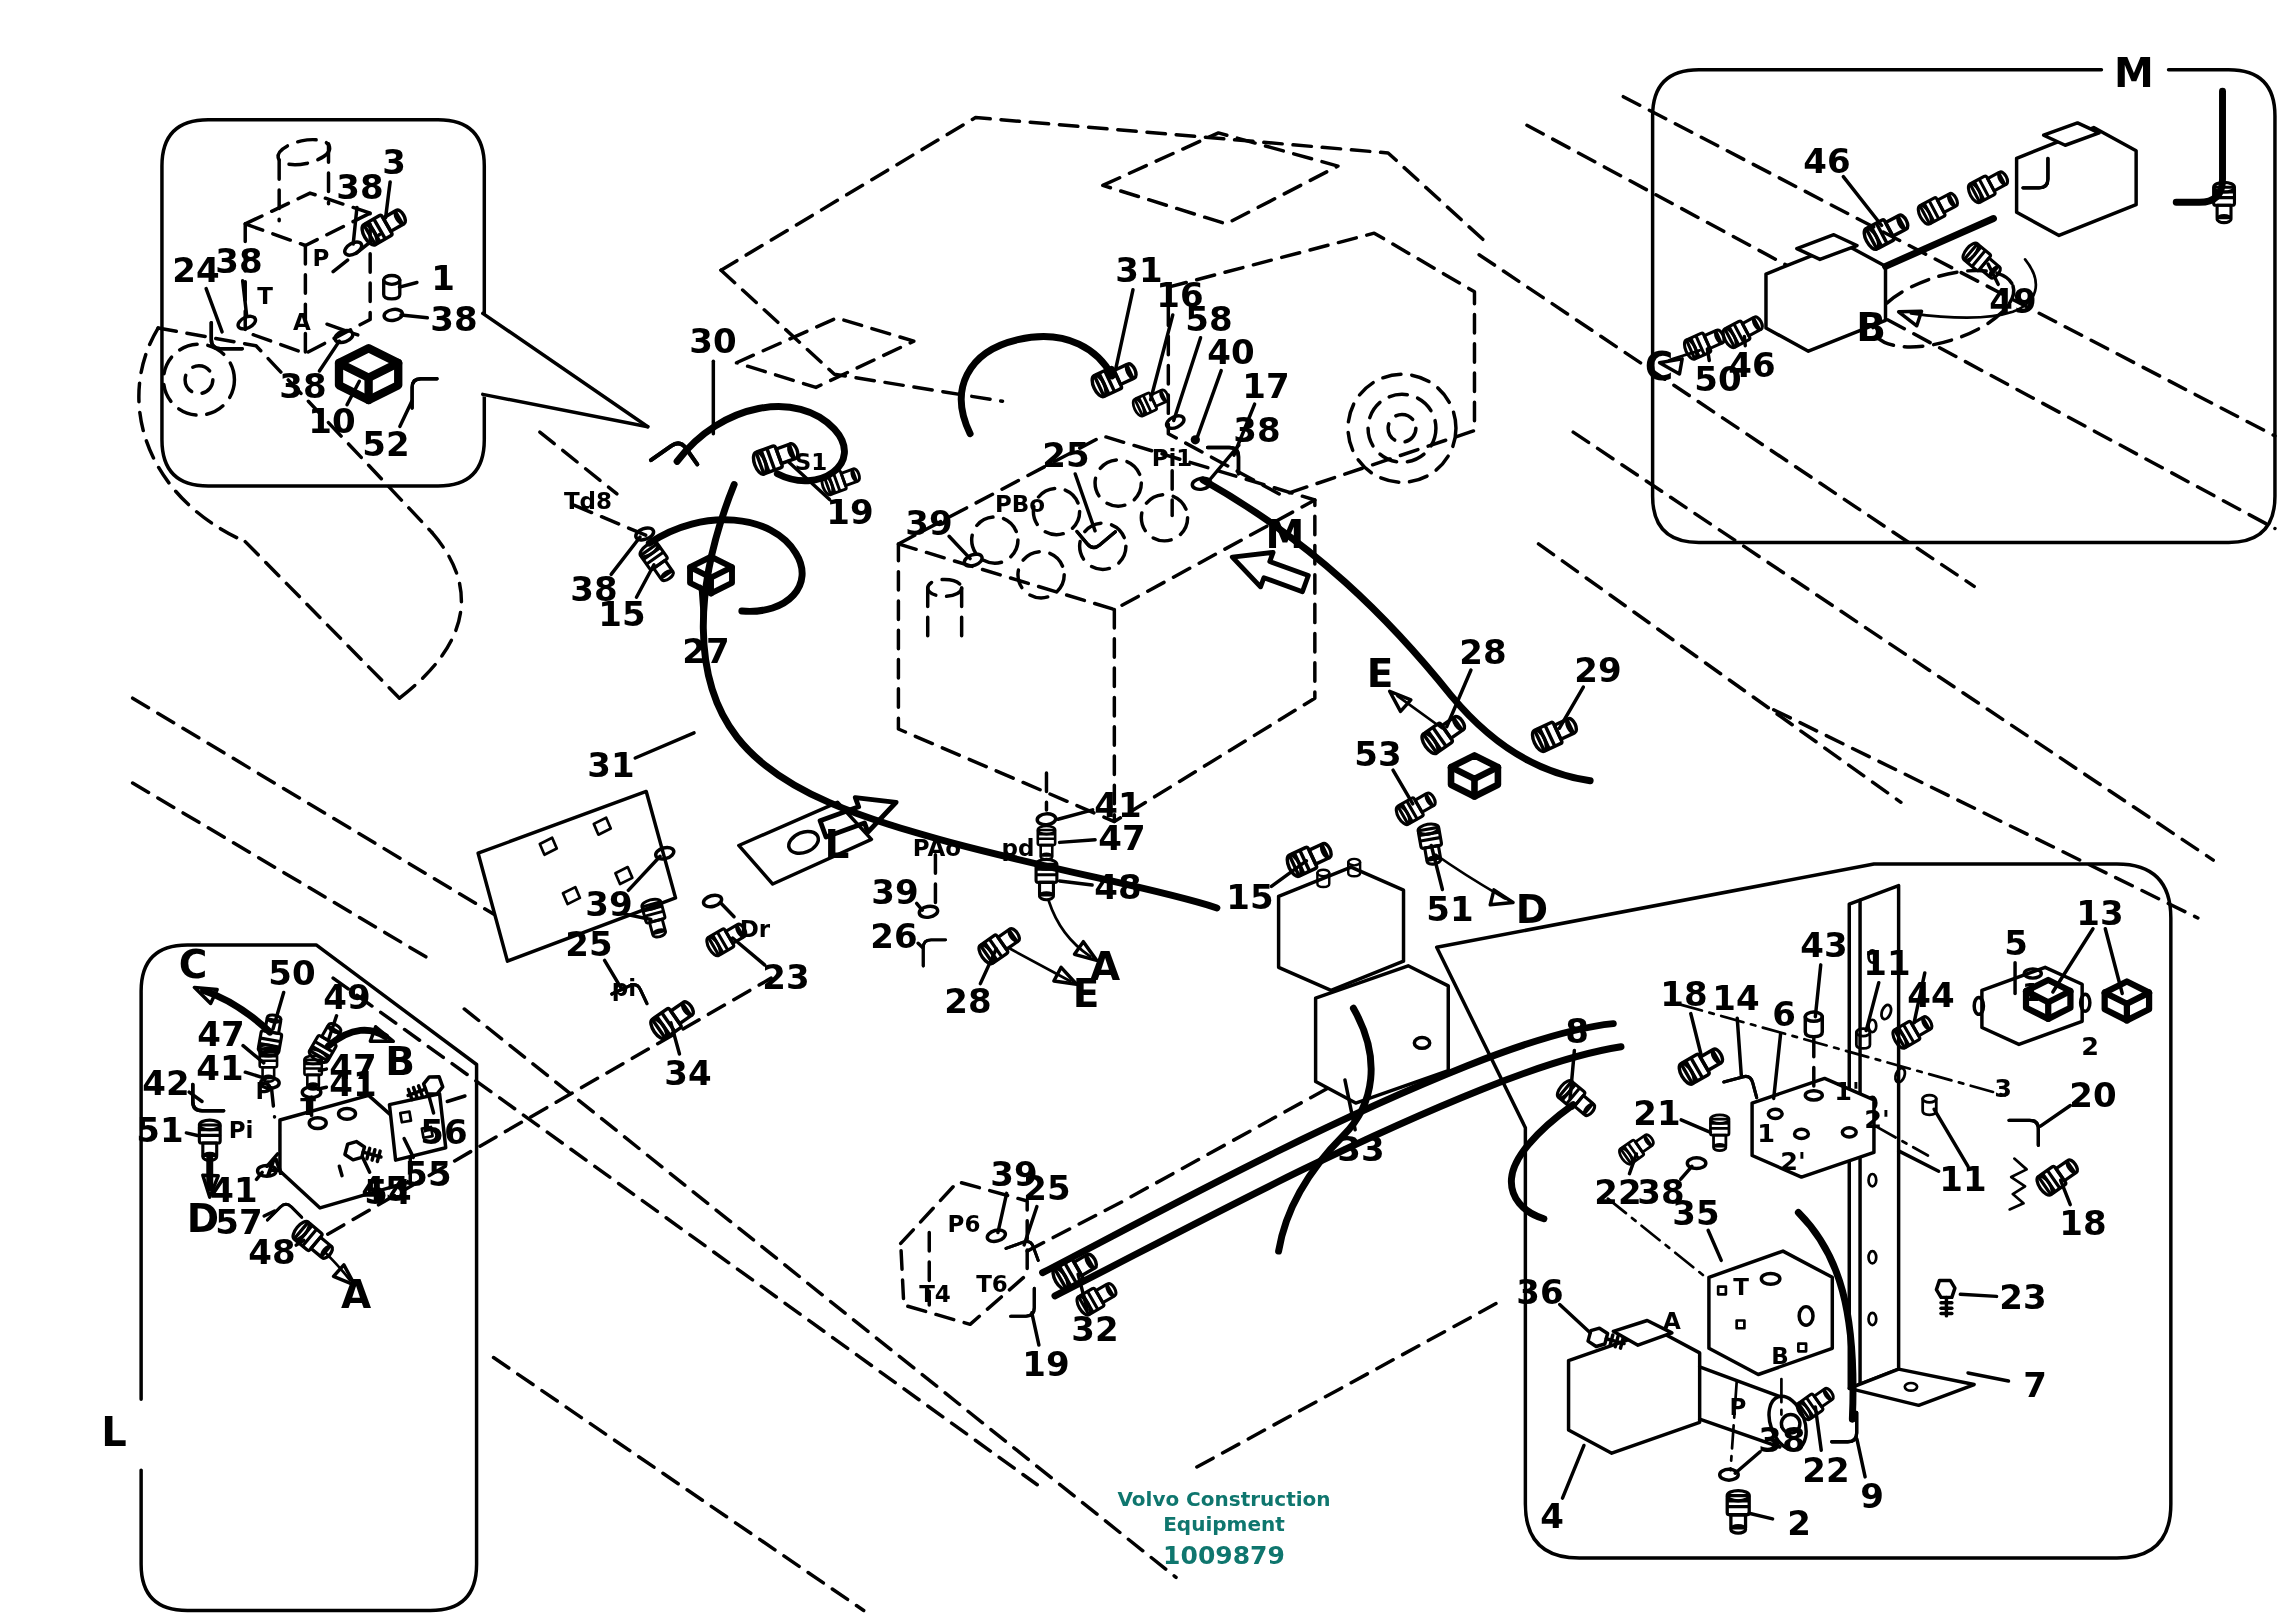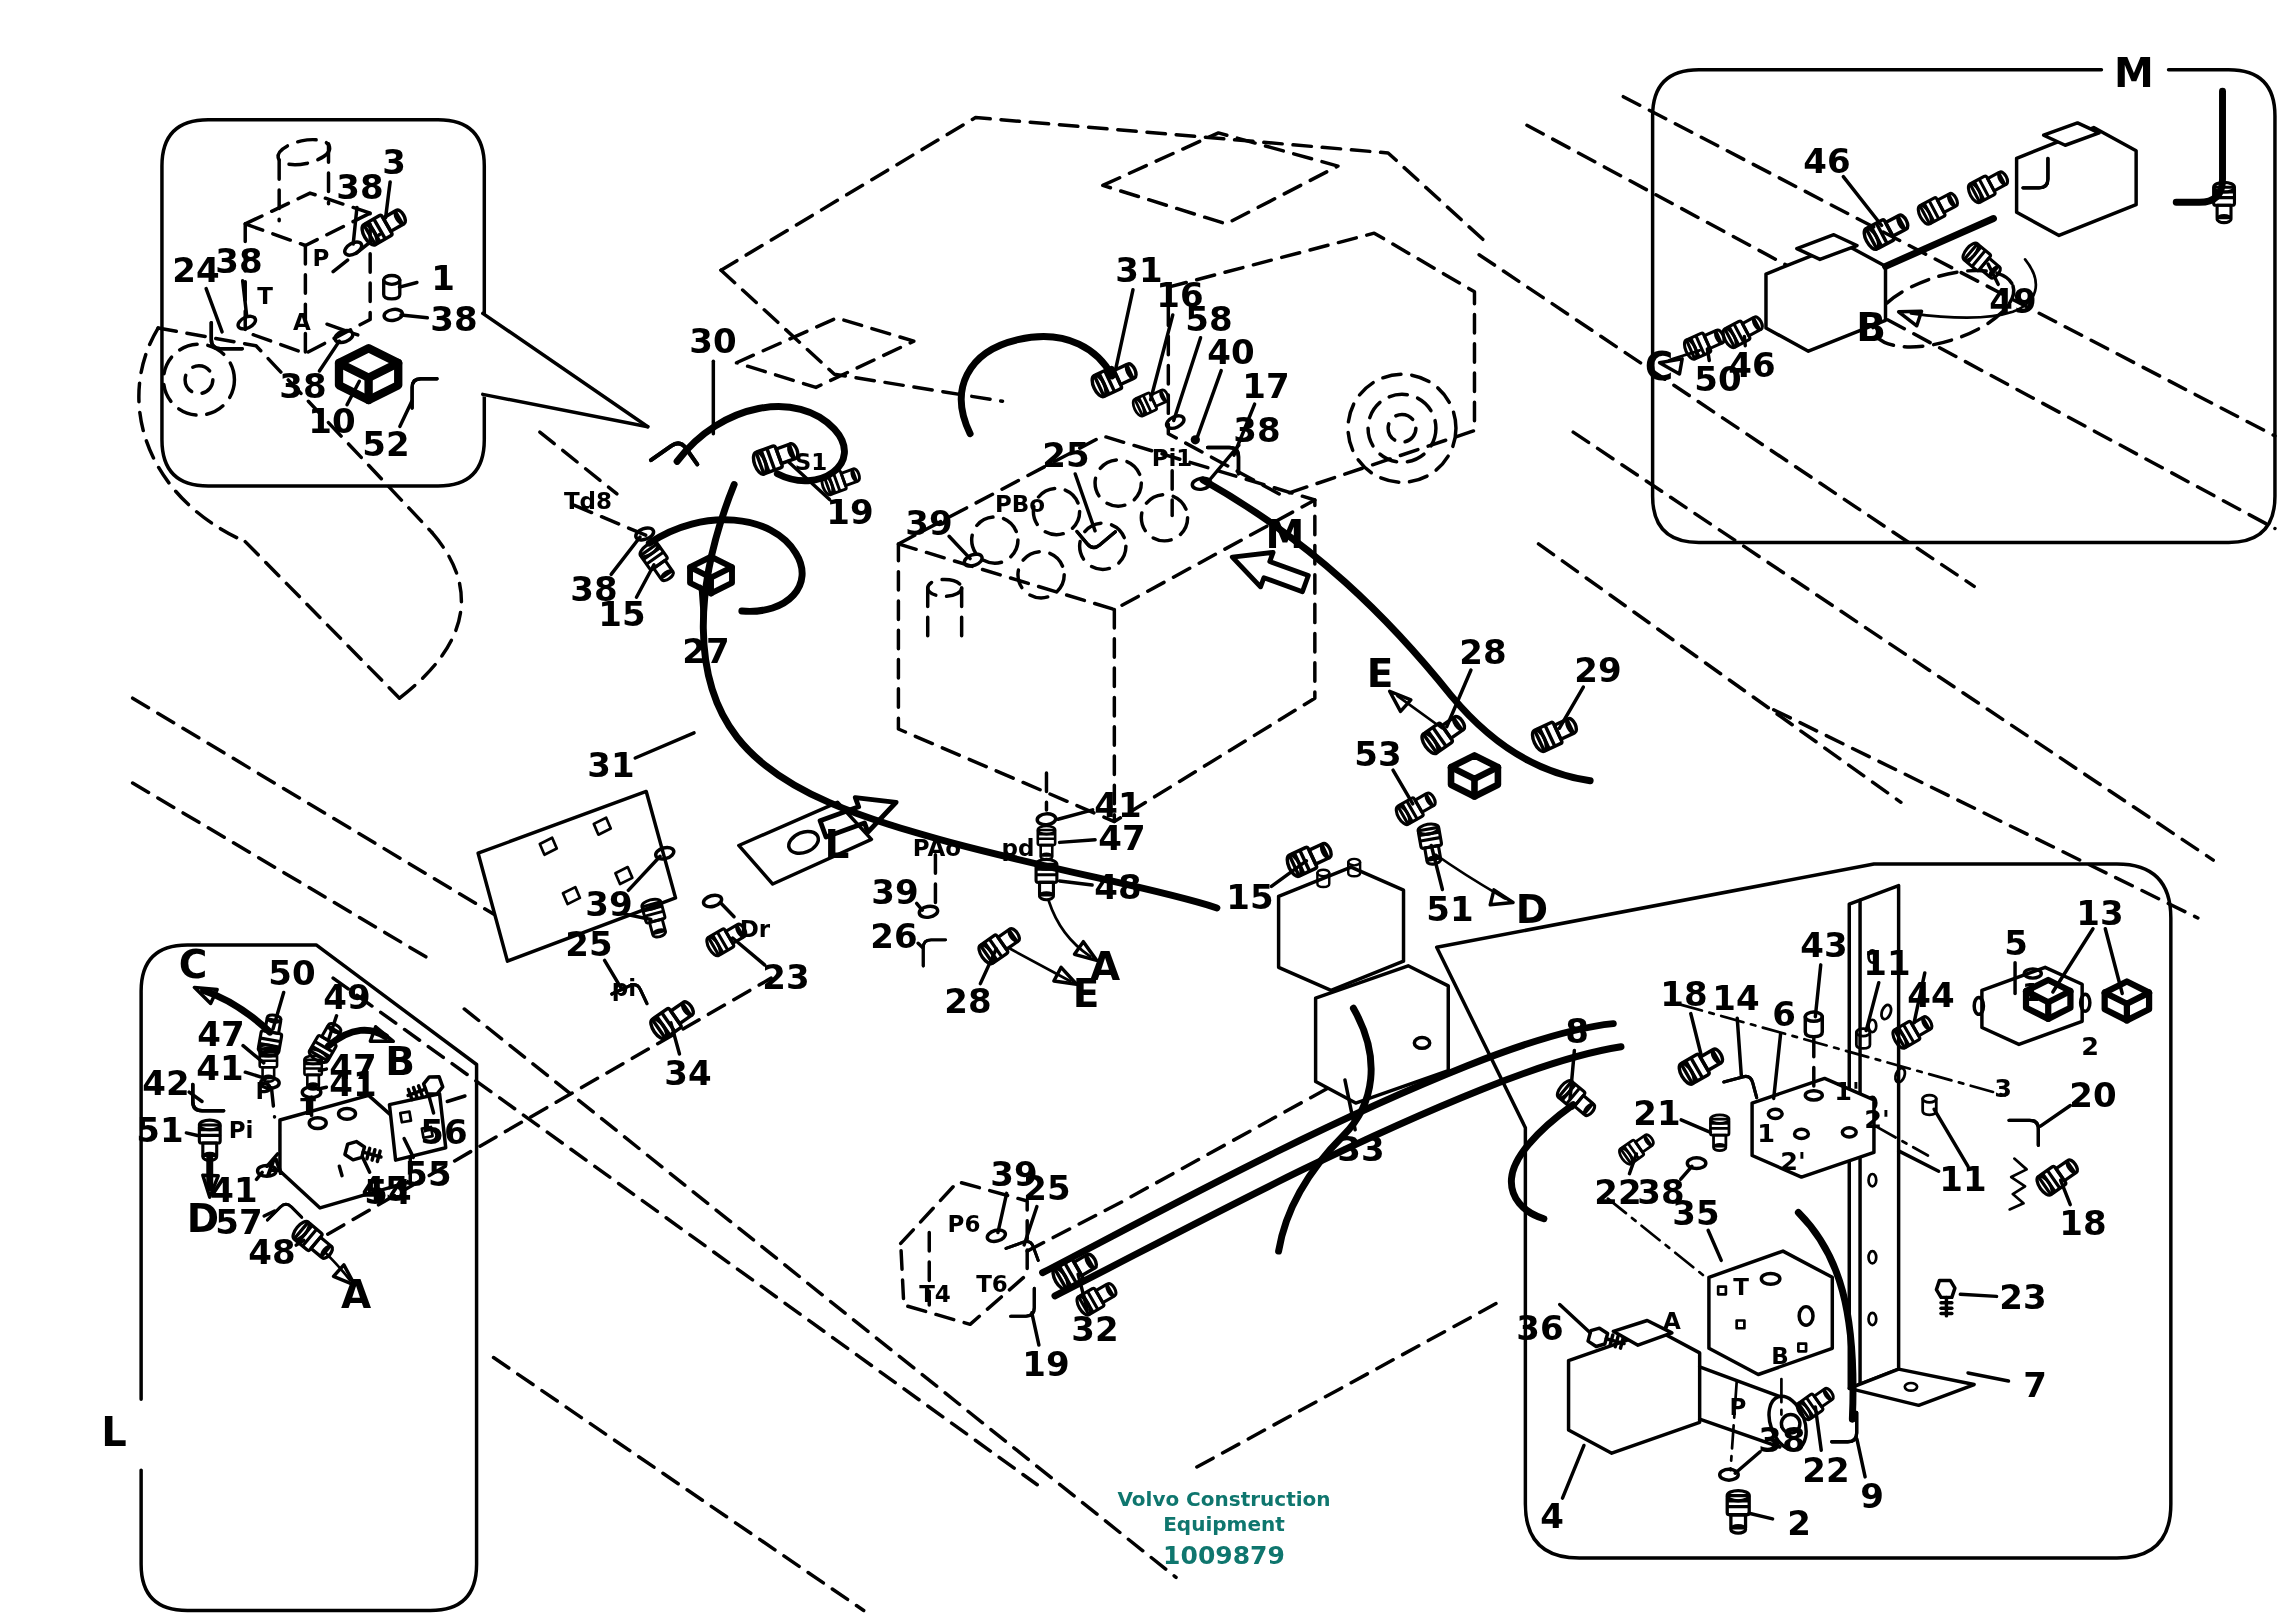--- a/index.html
+++ b/index.html
@@ -573,21 +573,21 @@
       <span class="lbl lbl-s" style="left: 1877px; top: 1120px;">2'</span>
       <span class="lbl lbl-s" style="left: 2031px; top: 993px;">1</span>
       <span class="lbl lbl-s" style="left: 2090px; top: 1047px;">2</span>
       <span class="lbl lbl-s" style="left: 2003px; top: 1089px;">3</span>
       <span class="lbl lbl-n" style="left: 2093px; top: 1095px;">20</span>
       <span class="lbl lbl-n" style="left: 2083px; top: 1223px;">18</span>
       <span class="lbl lbl-n" style="left: 1963px; top: 1179px;">11</span>
       <span class="lbl lbl-n" style="left: 1618px; top: 1192px;">22</span>
       <span class="lbl lbl-n" style="left: 1661px; top: 1192px;">38</span>
       <span class="lbl lbl-n" style="left: 1696px; top: 1213px;">35</span>
-      <span class="lbl lbl-n" style="left: 1540px; top: 1292px; margin-top: 36px;">36</span>
+      <span class="lbl lbl-n" style="left: 1540px; top: 1292px;">36</span>
       <span class="lbl lbl-n" style="left: 2023px; top: 1297px;">23</span>
       <span class="lbl lbl-n" style="left: 2035px; top: 1385px;">7</span>
       <span class="lbl lbl-p" style="left: 1741px; top: 1287px;">T</span>
       <span class="lbl lbl-p" style="left: 1672px; top: 1321px;">A</span>
       <span class="lbl lbl-p" style="left: 1780px; top: 1356px;">B</span>
       <span class="lbl lbl-p" style="left: 1738px; top: 1407px;">P</span>
       <span class="lbl lbl-n" style="left: 1782px; top: 1440px;">38</span>
       <span class="lbl lbl-n" style="left: 1826px; top: 1470px;">22</span>
       <span class="lbl lbl-n" style="left: 1872px; top: 1496px;">9</span>
       <span class="lbl lbl-n" style="left: 1552px; top: 1516px;">4</span>

